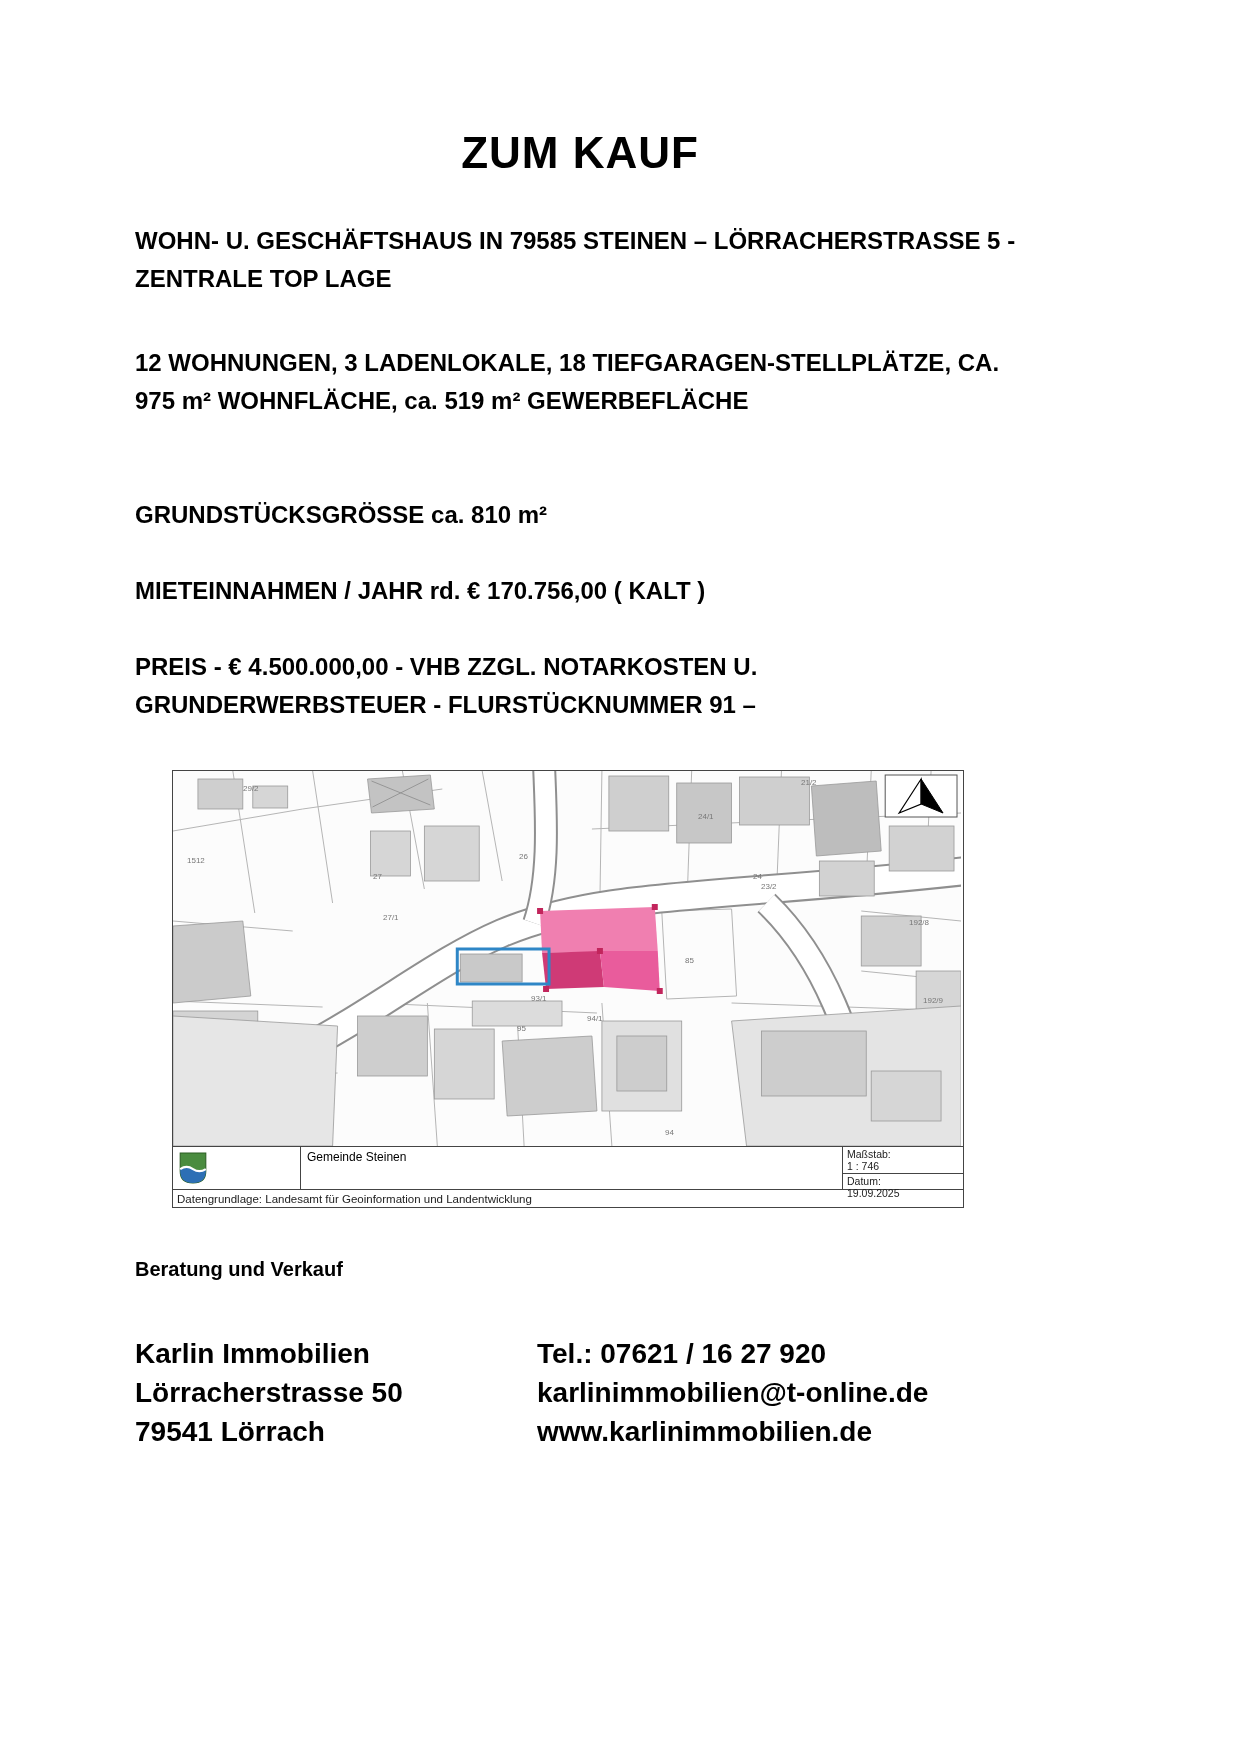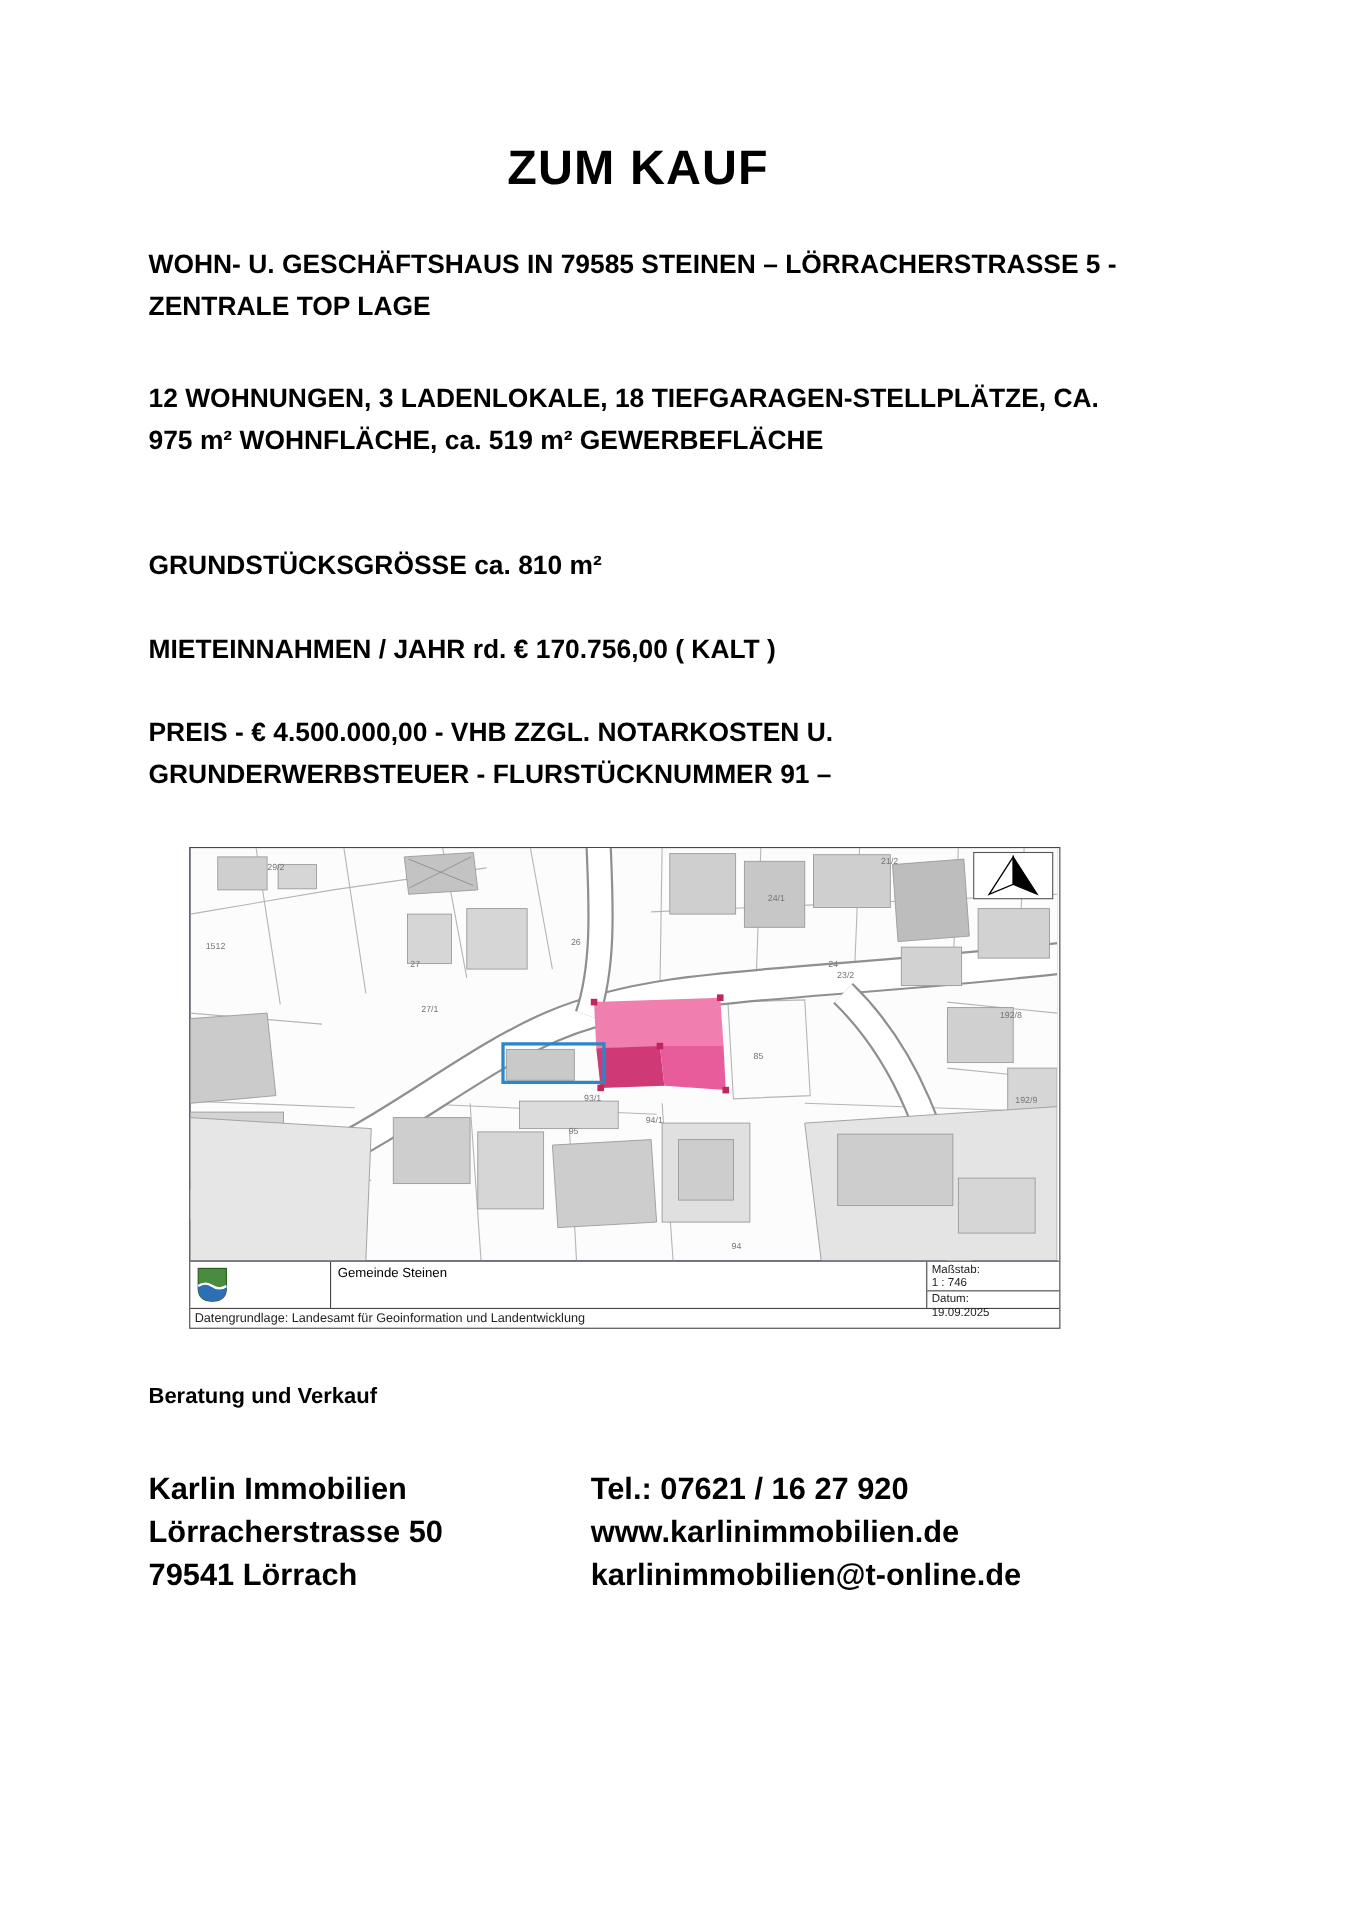--- a/index.html
+++ b/index.html
@@ -207,15 +207,15 @@
 <div class="abs footer-heading">Beratung und Verkauf</div>
 
 <div class="abs footer-col footer-left">
   <div>Karlin Immobilien</div>
   <div>Lörracherstrasse 50</div>
   <div>79541 Lörrach</div>
 </div>
 
 <div class="abs footer-col footer-right">
   <div>Tel.: 07621 / 16 27 920</div>
+  <div>karlinimmobilien@t-online.de</div>
   <div>www.karlinimmobilien.de</div>
-  <div>karlinimmobilien@t-online.de</div>
 </div>
 
 </body></html>

